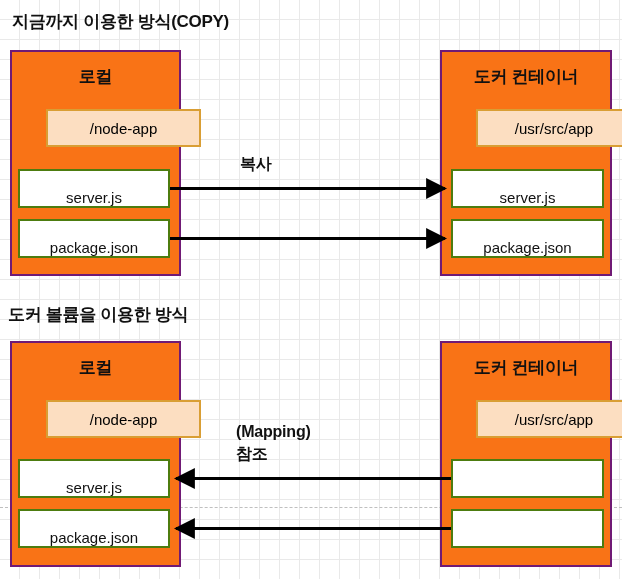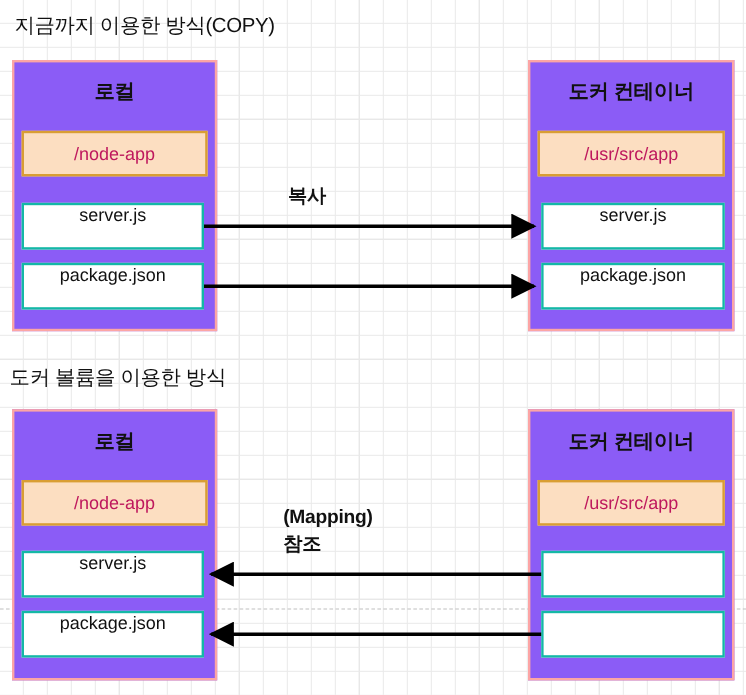--- a/index.html
+++ b/index.html
@@ -39,30 +39,30 @@
   .layer {
     position: absolute;
     left: 0; top: 0;
     width: 622px; height: 579px;
     z-index: 2;
   }
 
   .section-title {
     position: absolute;
     font-size: 17px;
-    font-weight: normal;
+    font-weight: bold;
     letter-spacing: -0.3px;
     white-space: nowrap;
     color: #111111;
   }
 
   .container-box {
     position: absolute;
-    border: 2px solid #fca5a5;
-    background: #8b5cf6;
+    border: 2px solid #701a75;
+    background: #f97316;
     box-sizing: border-box;
   }
 
   .container-title {
     position: absolute;
     width: 100%;
     text-align: center;
     font-size: 17px;
     font-weight: bold;
     letter-spacing: -0.3px;
@@ -72,31 +72,32 @@
 
   .path-box {
     position: absolute;
     box-sizing: border-box;
     background: #fcdec1;
     border: 2px solid #d99e34;
     display: flex;
     align-items: center;
     justify-content: center;
     font-size: 15px;
-    color: #be185d;
-    white-space: nowrap;
+    color: #000000;
+    white-space: nowrap;
+    margin-left: 28px;
   }
 
   .file-box {
     position: absolute;
     box-sizing: border-box;
     background: #ffffff;
-    border: 2px solid #14b8a6;
+    border: 2px solid #4d7c0f;
     display: flex;
-    align-items: flex-start;
+    align-items: flex-end;
     justify-content: center;
     font-size: 15px;
     color: #111111;
     white-space: nowrap;
     z-index: 4;
   }
 
   .arrow-label {
     position: absolute;
     text-align: left;

